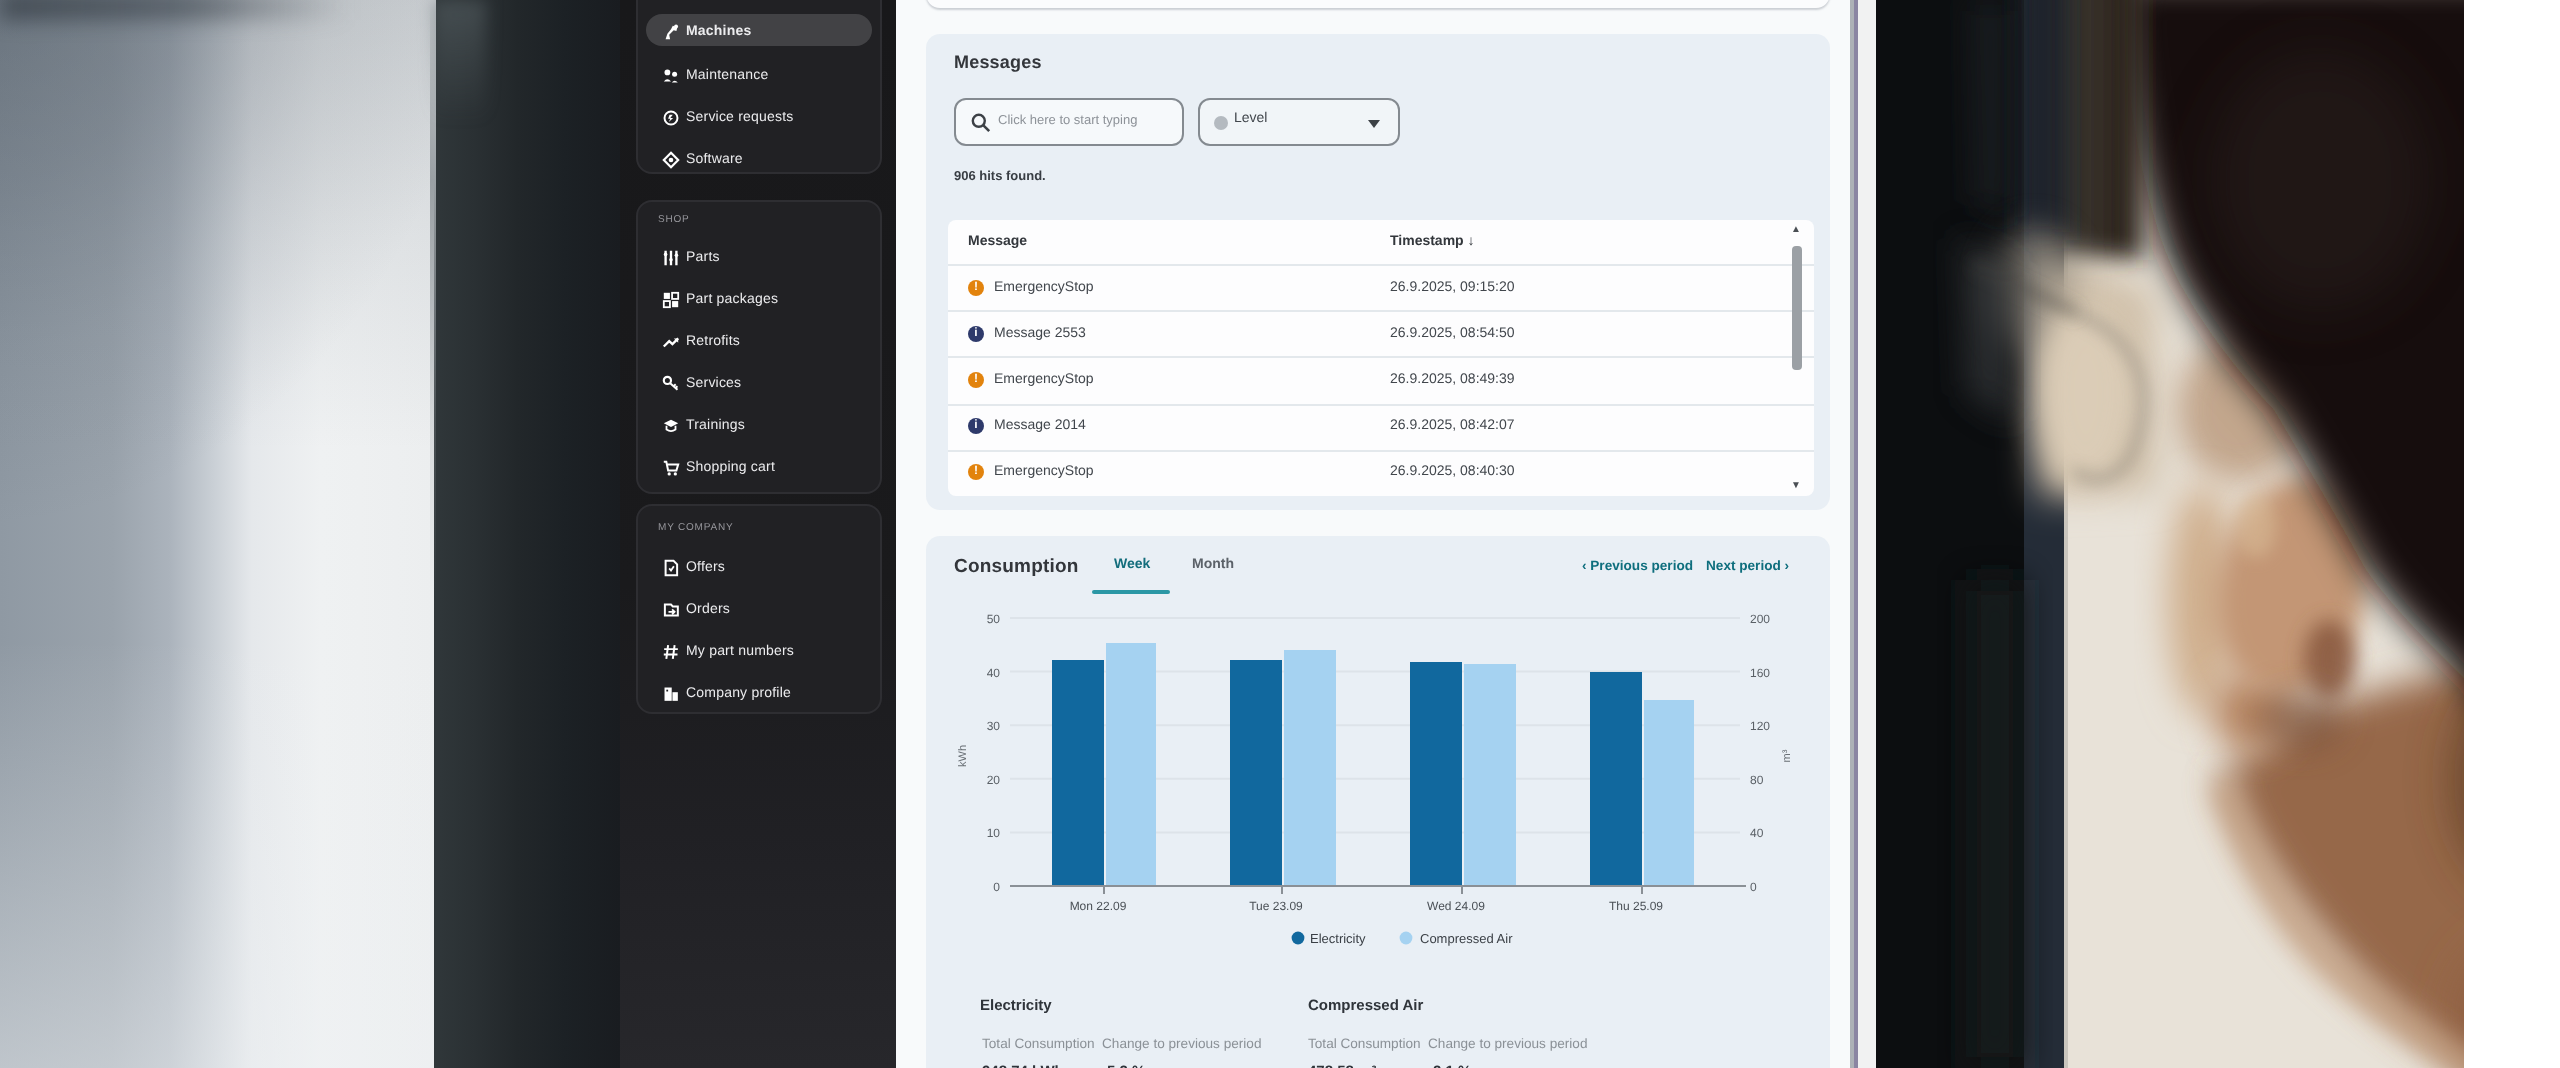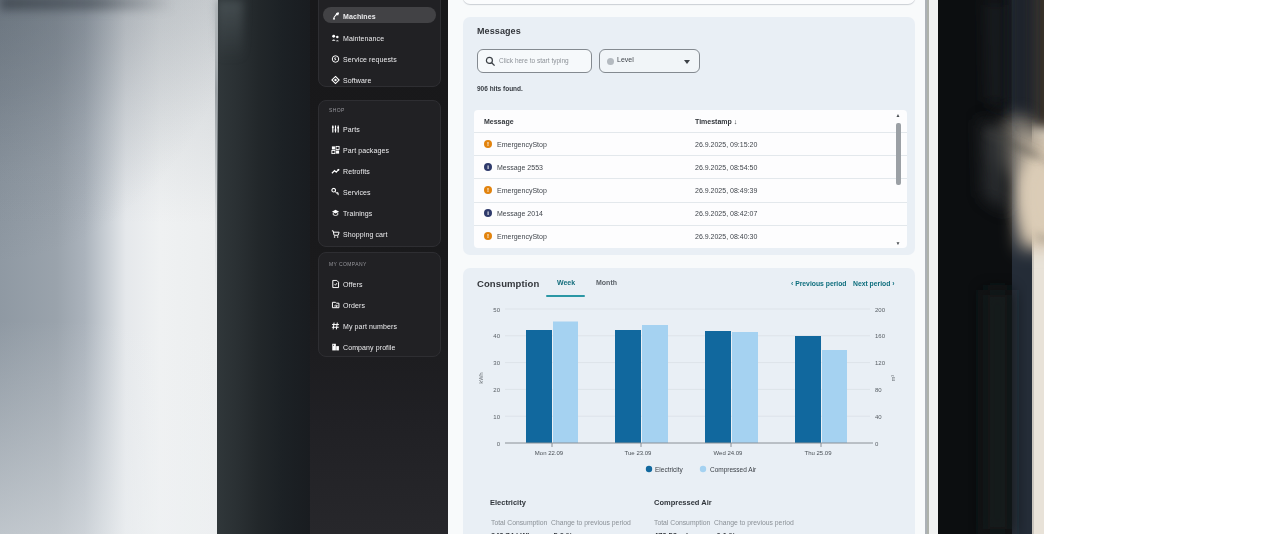--- a/index.html
+++ b/index.html
@@ -1,16 +1,16 @@
 <!DOCTYPE html>
 <html><head>
 <meta charset="utf-8">
 <style>
   html,body{margin:0;padding:0;}
-  #stage{position:relative;width:1044px;height:534px;overflow:hidden;background:#fef9c3;
+  #stage{position:relative;width:1232px;height:534px;overflow:hidden;background:#4c1d95;
     font-family:"Liberation Sans",sans-serif;}
   #stage *{box-sizing:border-box;}
   .abs{position:absolute;}
 
   
   #photoL{left:0;top:0;width:217px;height:534px;
     background:
       radial-gradient(290px 340px at -8% -8%, rgba(44,54,64,.34) 0%, rgba(62,72,83,.24) 40%, rgba(88,98,108,.12) 65%, rgba(130,140,148,0) 90%),
       linear-gradient(180deg, rgba(100,110,120,.24) 0%, rgba(120,130,140,.12) 22%, rgba(150,158,166,0) 42%),
       linear-gradient(0deg, rgba(238,241,243,.50) 0%, rgba(238,241,243,.22) 22%, rgba(238,241,243,0) 40%),

